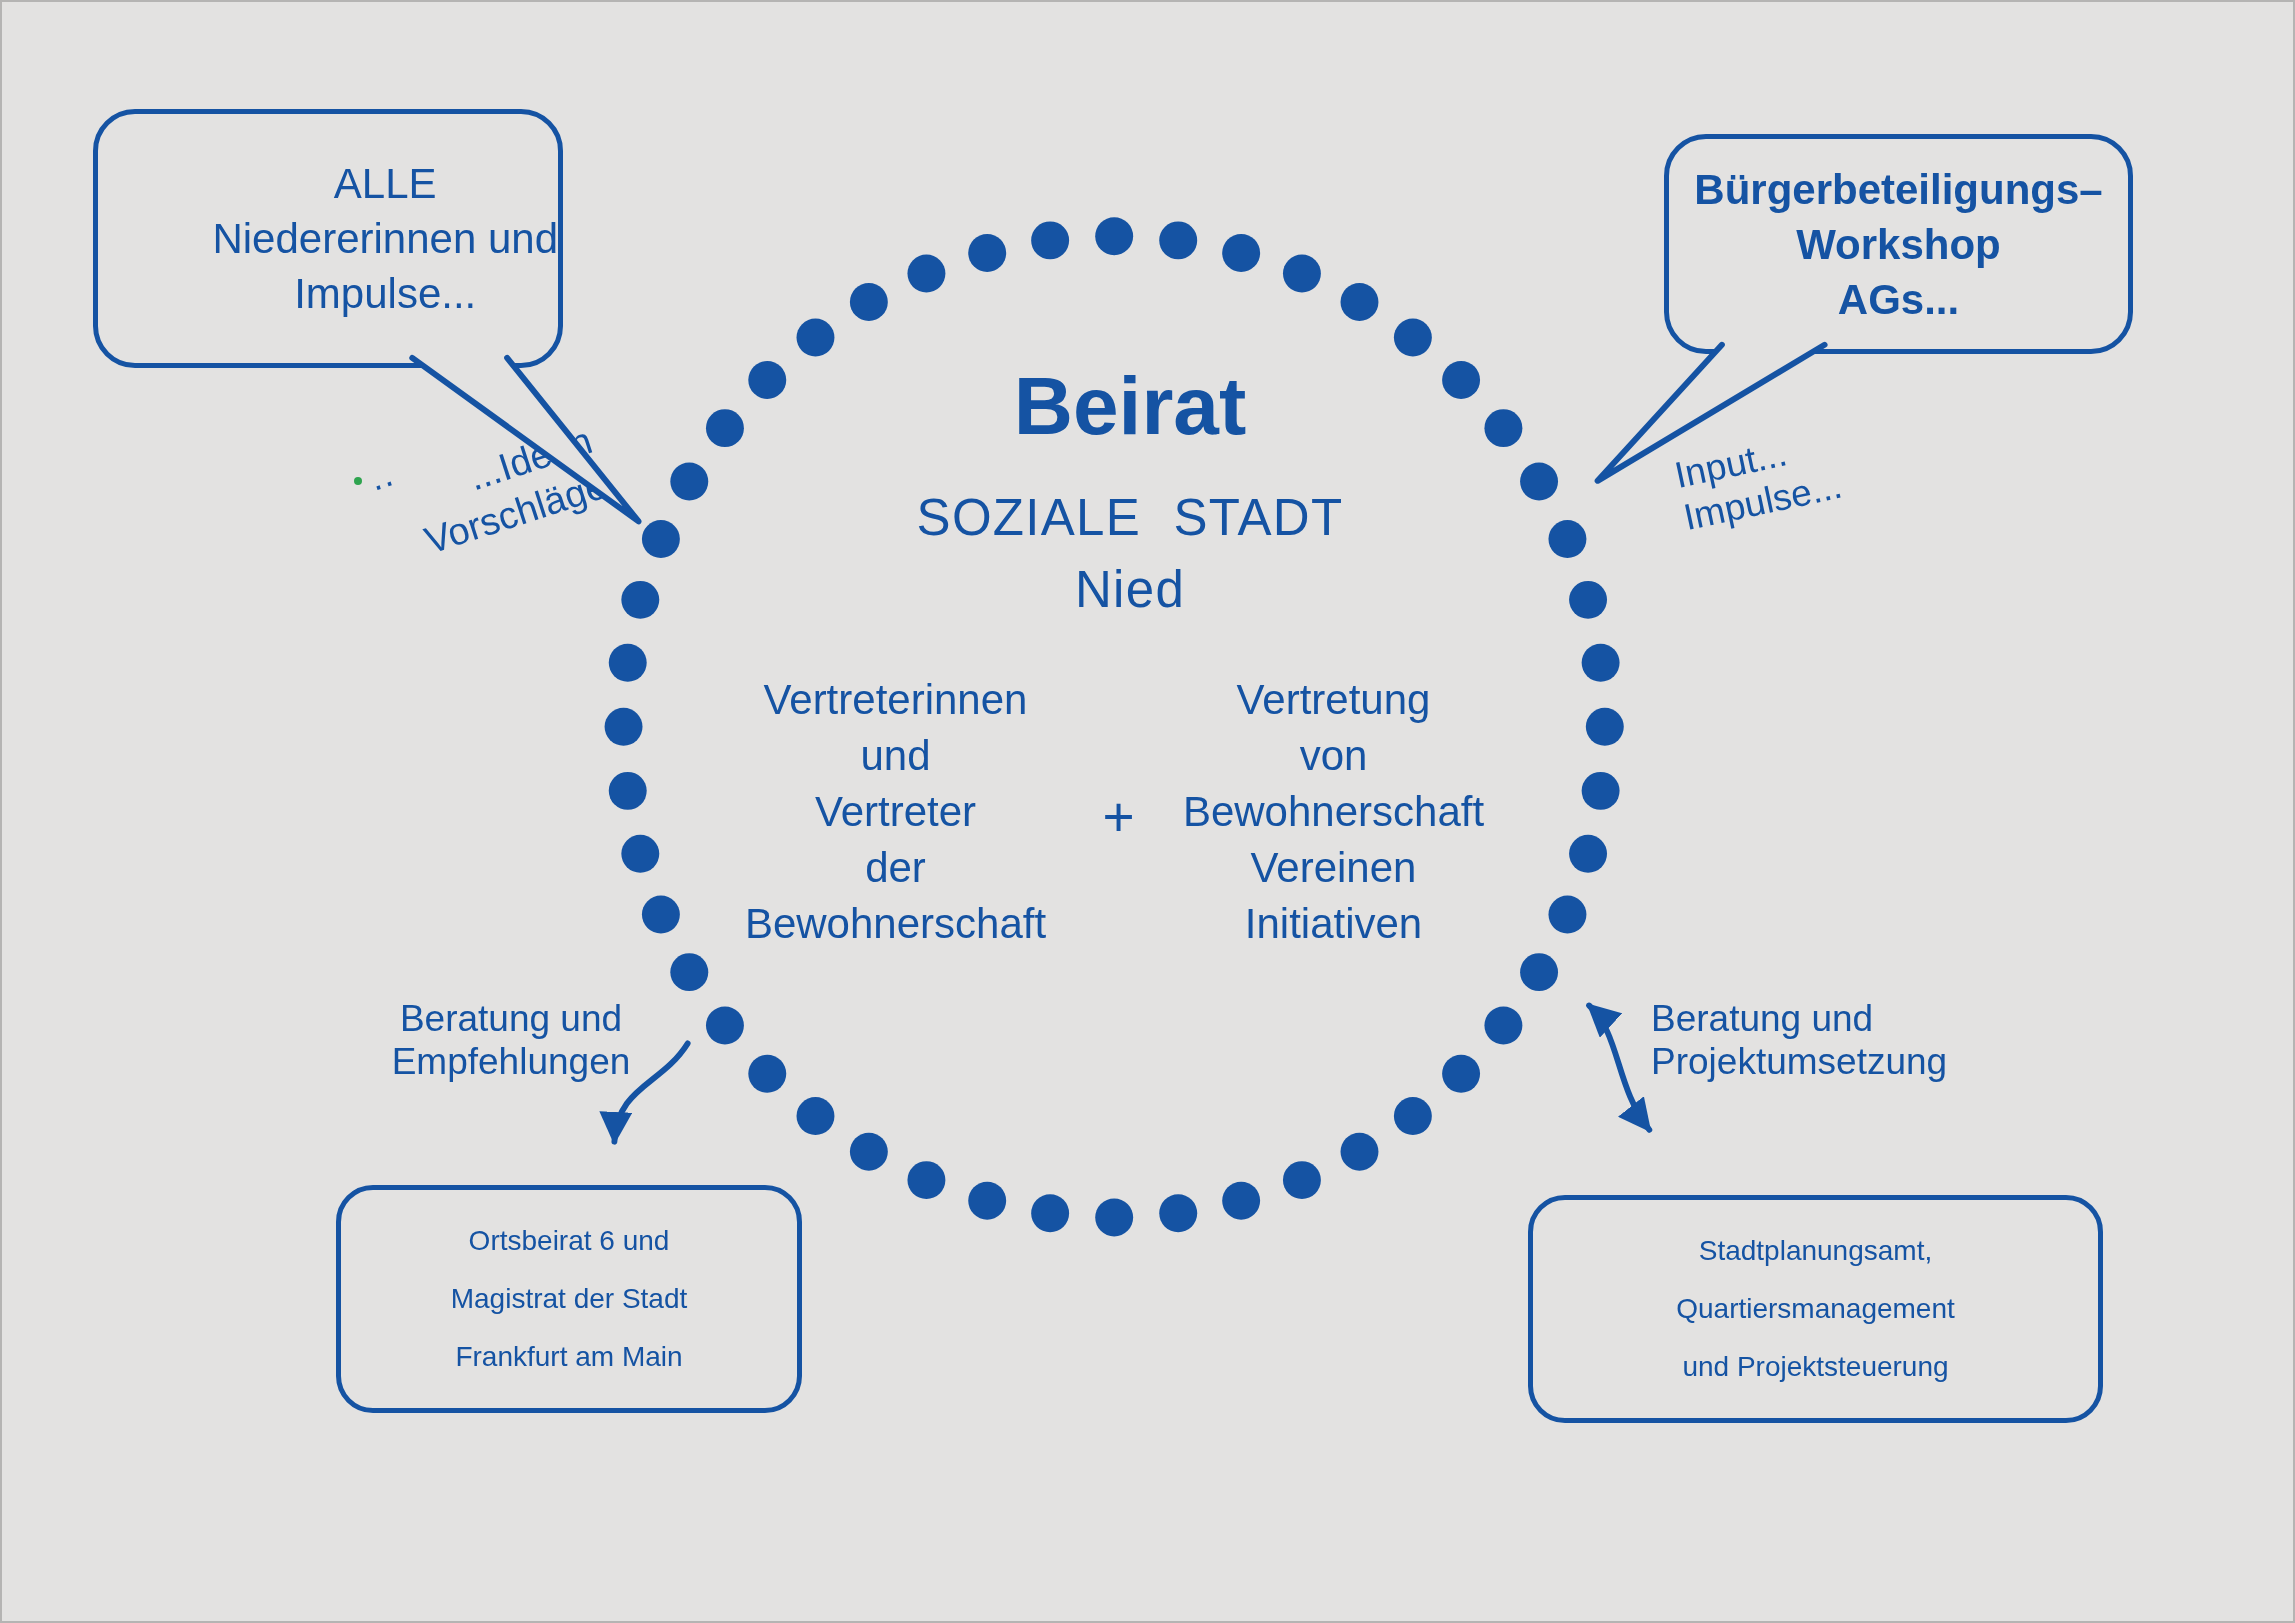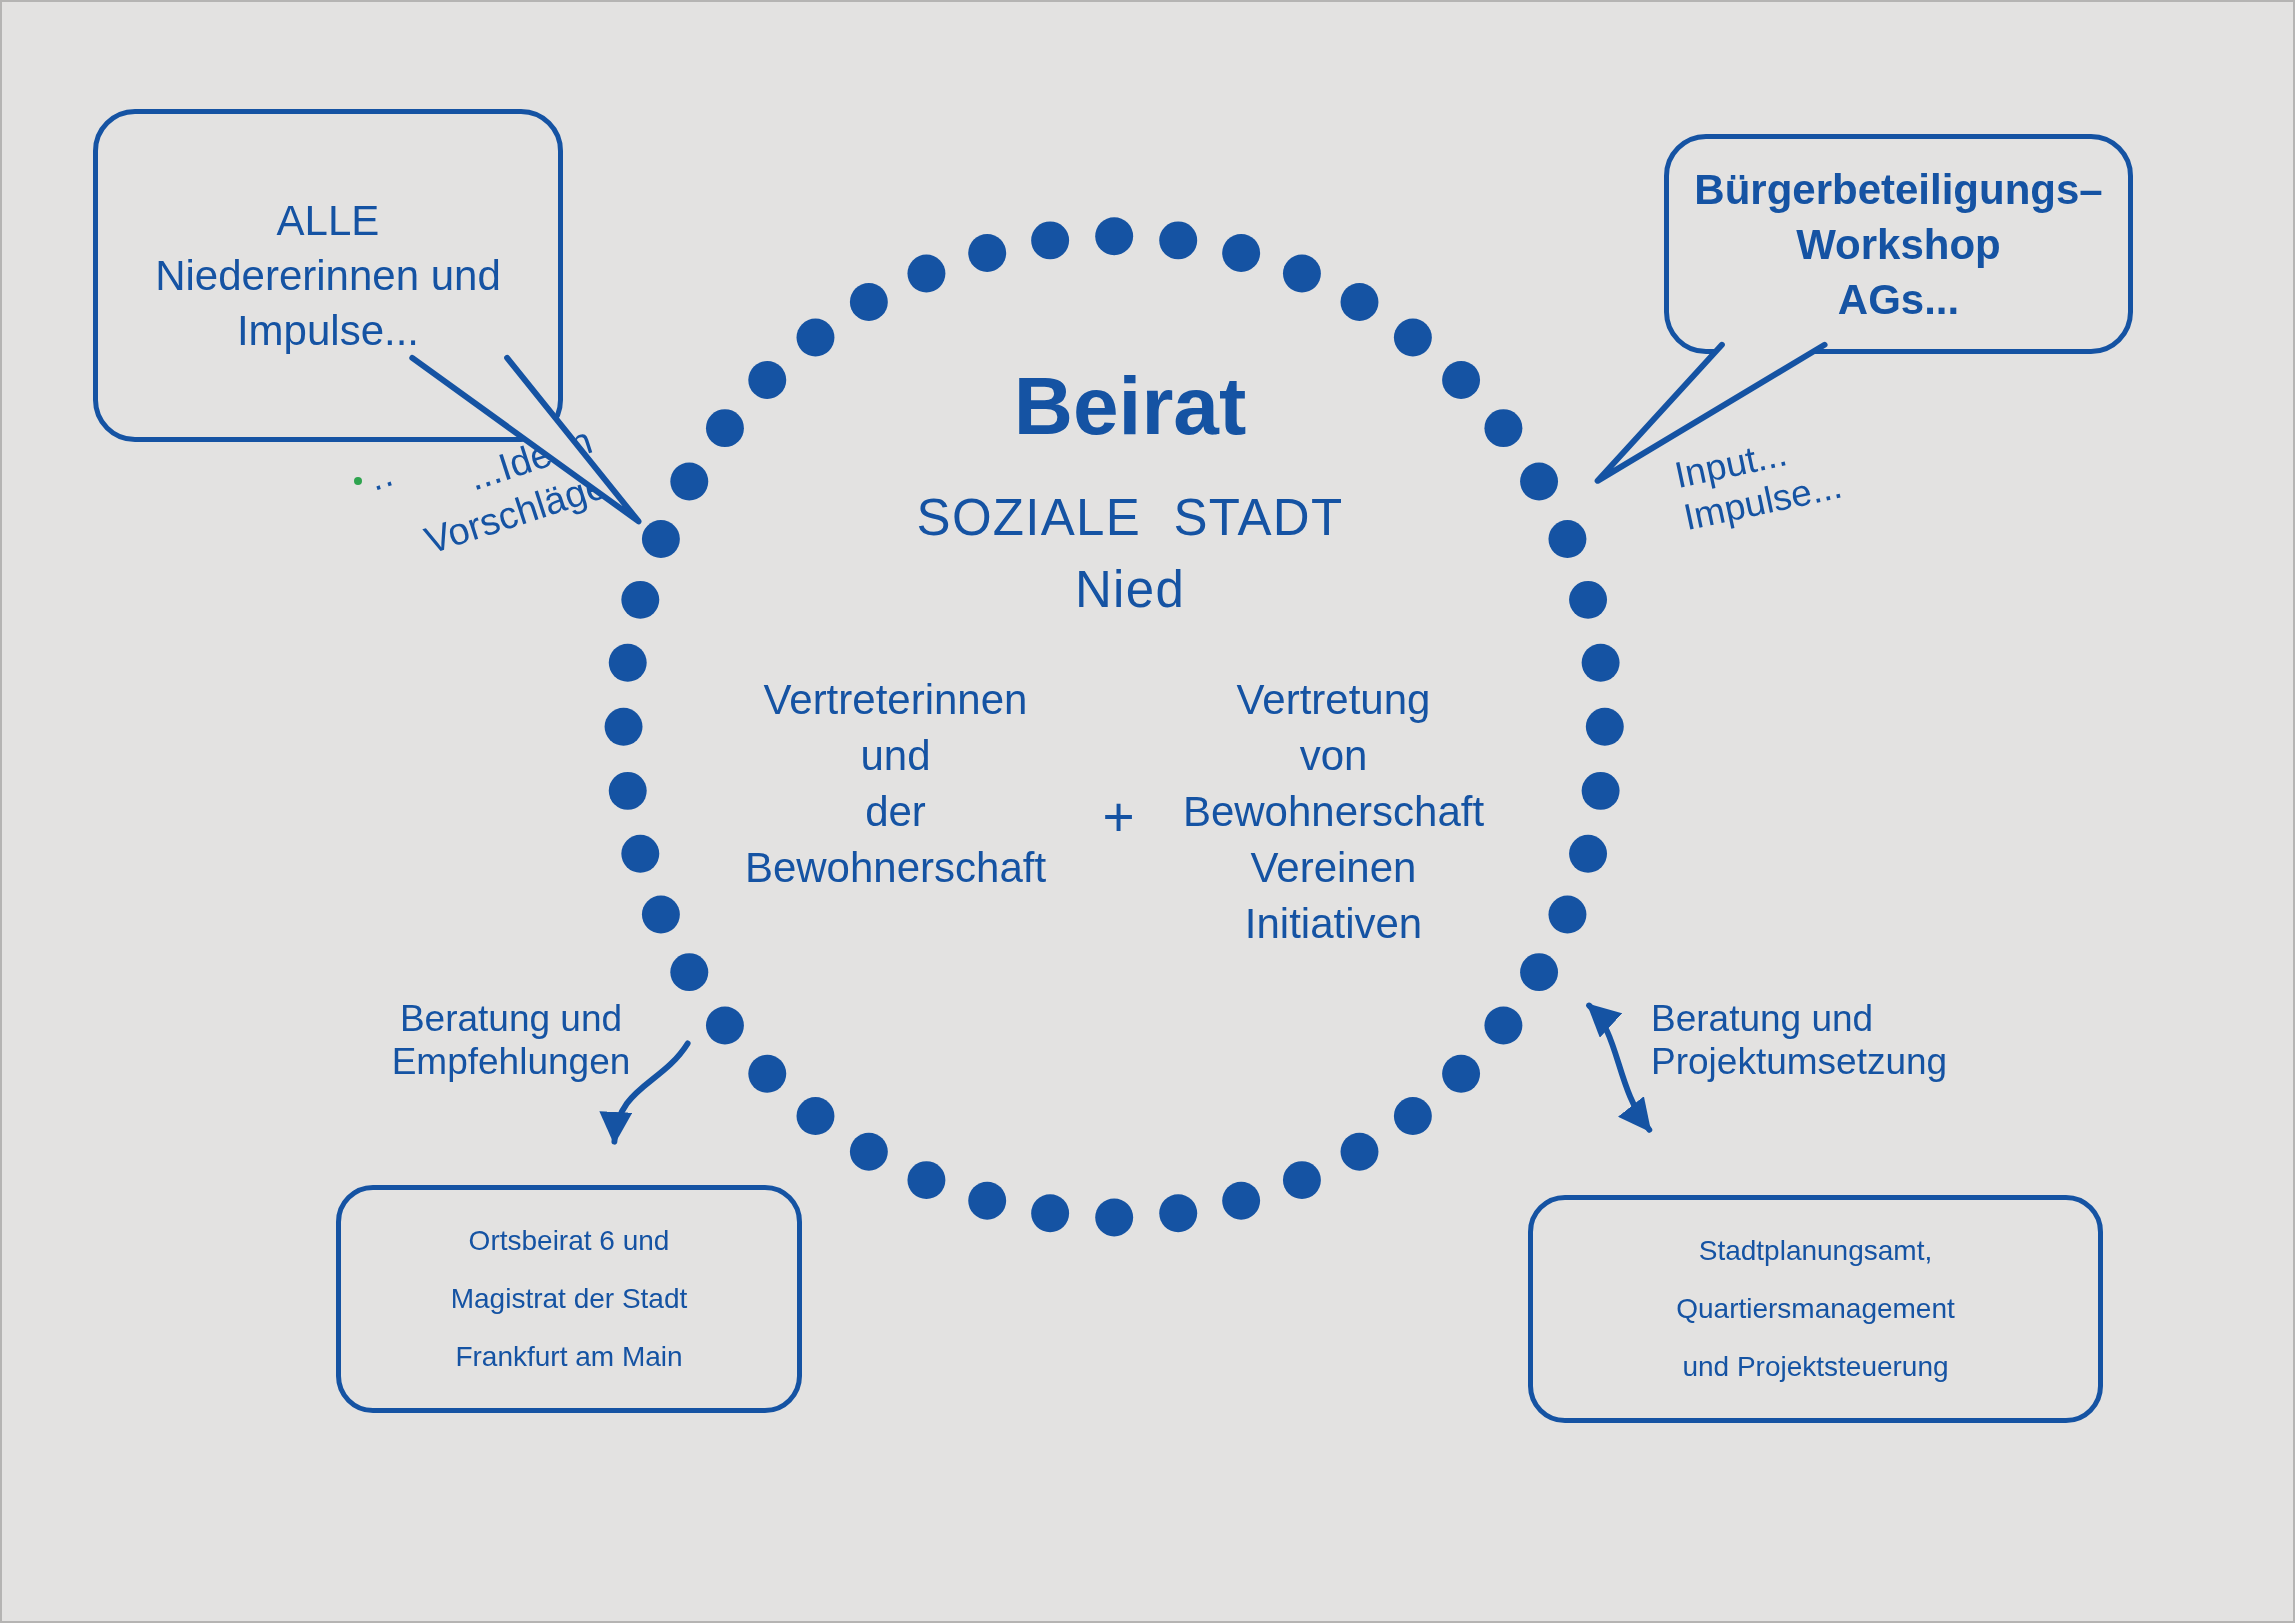--- a/index.html
+++ b/index.html
@@ -35,34 +35,35 @@
 
 <div class="page">
 
   <div class="abs ctr title" style="left:853px;top:361px;width:550px;">Beirat</div>
   <div class="abs ctr sub" style="left:853px;top:483px;width:550px;">SOZIALE STADT</div>
   <div class="abs ctr sub" style="left:853px;top:555px;width:550px;">Nied</div>
 
   <div class="abs ctr col" style="left:697px;top:670px;width:393px;">
       <div>Vertreterinnen</div>
       <div>und</div>
+      <div>Vertreter</div>
       <div>der</div>
       <div>Bewohnerschaft</div>
     </div>
   <div class="abs ctr plus" style="left:1084px;top:784px;width:65px;">+</div>
   <div class="abs ctr col" style="left:1135px;top:670px;width:393px;">
       <div>Vertretung</div>
       <div>von</div>
       <div>Bewohnerschaft</div>
       <div>Vereinen</div>
       <div>Initiativen</div>
     </div>
 
 
-  <div class="abs bubble speech" style="left:91px;top:107px;width:470px;height:333px;">
+  <div class="abs bubble speech" style="left:91px;top:107px;width:470px;height:259px;align-items:flex-end;">
     <div>
         <div>ALLE</div>
         <div>Niedererinnen und</div>
         <div>Impulse...</div>
       </div>
   </div>
 
   <div class="abs bubble speech" style="left:1662px;top:132px;width:469px;height:220px;font-weight:bold;">
     <div>
         <div>Bürgerbeteiligungs–</div>

